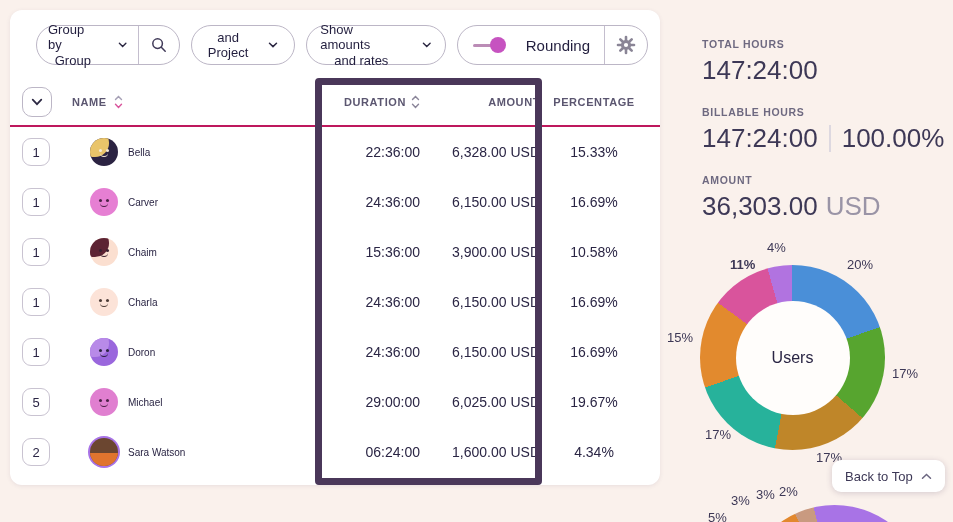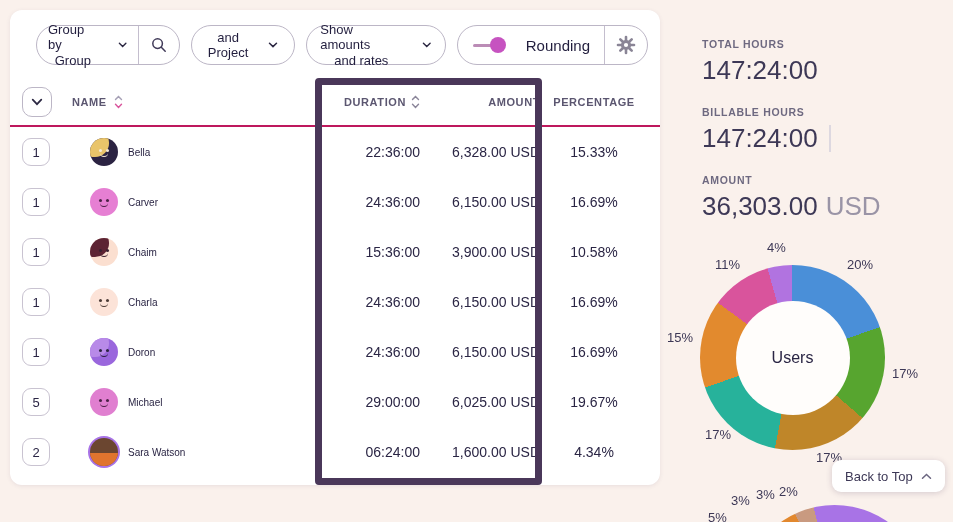--- a/index.html
+++ b/index.html
@@ -48,21 +48,21 @@
   .stat{margin-bottom:19px;}
   .stat-label{font-size:10.5px;font-weight:700;letter-spacing:.7px;color:#6e6980;margin-bottom:5px;margin-top:20px;}
   .stat-value{font-size:26px;color:#3d3856;display:flex;align-items:center;white-space:nowrap;}
   .vdiv{width:2px;height:27px;background:#ddd8e0;margin:0 11px;}
   .cur{color:#9a94a6;margin-left:8px;}
 
   .donut{position:absolute;left:40px;top:265px;width:185px;height:185px;border-radius:50%;}
   .hole{position:absolute;left:50%;top:50%;width:114px;height:114px;transform:translate(-50%,-50%);background:#fffdfb;border-radius:50%;display:flex;align-items:center;justify-content:center;font-size:16px;color:#2a2544;}
   .dlabel{position:absolute;font-size:13px;color:#3d3856;z-index:4;}
   .dl0{left:187px;top:257px;} .dl1{left:232px;top:366px;} .dl2{left:156px;top:450px;}
-  .dl3{left:45px;top:427px;}  .dl4{left:7px;top:330px;}   .dl5{left:55px;top:257px;}
+  .dl3{left:45px;top:427px;}  .dl4{left:7px;top:330px;}   .dl5{left:70px;top:257px;font-weight:bold;}
   .dl6{left:107px;top:240px;}
 
   .donut2{position:absolute;left:82px;top:505px;width:185px;height:185px;border-radius:50%;}
   .d2label{position:absolute;font-size:13px;color:#3d3856;z-index:4;}
   .d2l0{left:48px;top:510px;} .d2l1{left:71px;top:493px;} .d2l2{left:96px;top:487px;} .d2l3{left:119px;top:484px;}
 
   .back-top{position:absolute;left:172px;top:460px;height:32px;padding:0 13px;background:#fff;border:none;border-radius:9px;box-shadow:0 1px 6px rgba(60,40,80,.20);display:flex;align-items:center;gap:8px;font-size:13px;color:#3d3856;z-index:10;font-family:inherit;cursor:pointer;}
 </style>
 </head>
 <body>
@@ -272,20 +272,21 @@
     <div class="stats">
       <div class="stat">
         <div class="stat-label">TOTAL HOURS</div>
         <div class="stat-value">147:24:00</div>
       </div>
       <div class="stat">
         <div class="stat-label">BILLABLE HOURS</div>
         <div class="stat-value">
           <span>147:24:00</span>
           <span class="vdiv"></span>
+          <span>100.00%</span>
         </div>
       </div>
       <div class="stat">
         <div class="stat-label">AMOUNT</div>
         <div class="stat-value">
           <span>36,303.00</span>
           <span class="cur">USD</span>
         </div>
       </div>
     </div>

